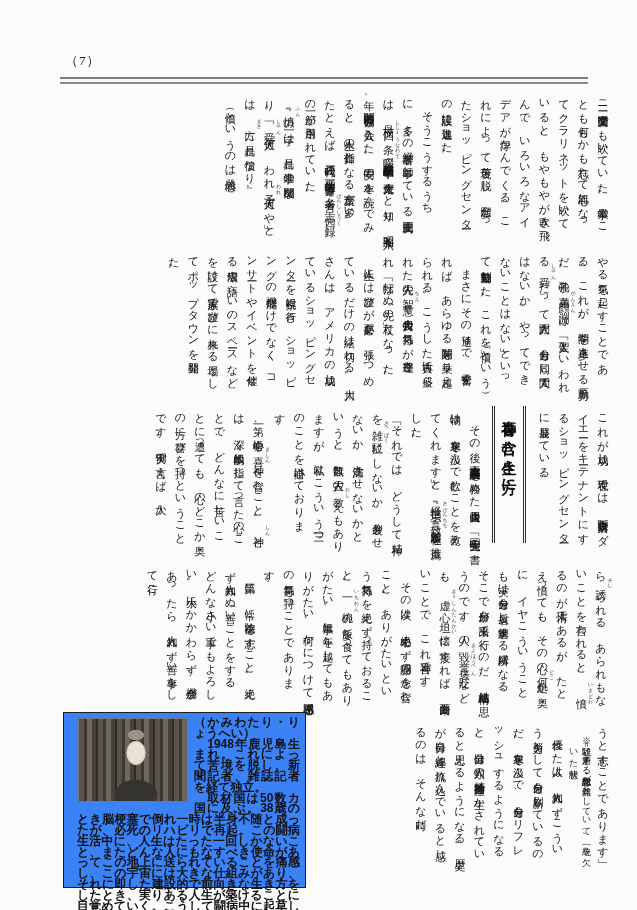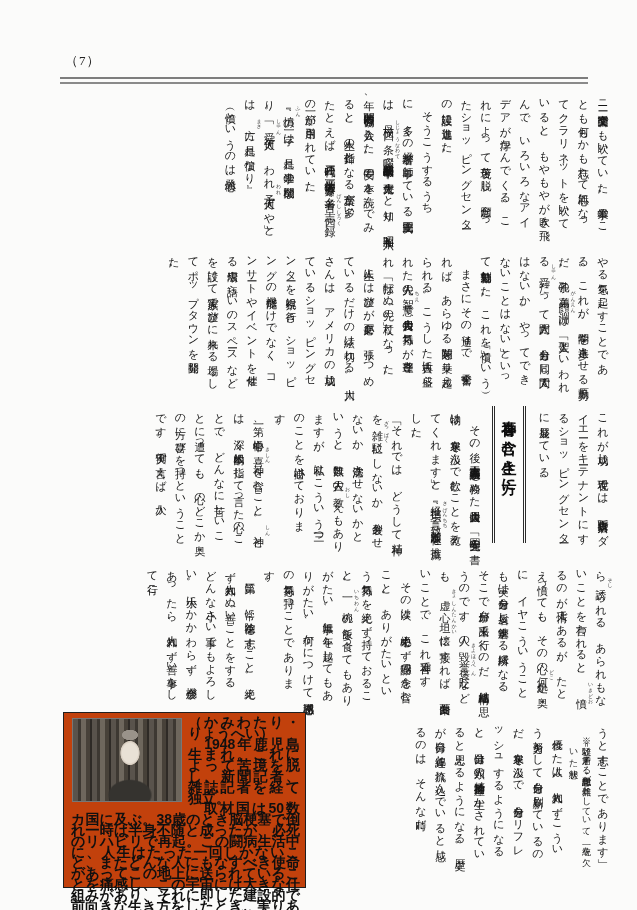--- a/index.html
+++ b/index.html
@@ -25,23 +25,23 @@
 
   .heading{display:block;margin:0 8px;padding:3px 5px 0 5px;height:137px;box-sizing:border-box;
            font-family:"Liberation Sans","DejaVu Sans",sans-serif;font-weight:bold;
            font-size:15px;line-height:18px;letter-spacing:1px;color:#0d0d0d;
            border-left:3px double #2b2b2b;border-right:3px double #2b2b2b;}
 
   .note{display:block;font-size:9px;line-height:13px;letter-spacing:0;
         padding-inline-start:22px;text-indent:-11px;color:#1c1c1c;}
 
   .profile{position:absolute;left:63px;top:712px;width:243px;height:176px;box-sizing:border-box;
-           border:1px solid #1f1f1f;background:#c2410c;padding:4px 5px 3px 7px;
+           border:1px solid #1f1f1f;background:#3b82f6;padding:4px 5px 3px 13px;
            font-family:"Liberation Sans","DejaVu Sans",sans-serif;font-weight:bold;
-           font-size:14px;line-height:10.8px;color:#101010;}
+           font-size:12px;line-height:10.8px;color:#101010;}
   .profile p{margin:0;text-align:justify;}
   .photo{float:left;width:110px;height:84px;margin:1px 6px 2px 1px;
          background:
            radial-gradient(ellipse 14px 9px at 57px 16px, #9a938a 0 55%, rgba(0,0,0,0) 60%),
            radial-gradient(ellipse 16px 20px at 57px 34px, #e9e1d6 0 48%, #d7ccbf 58%, rgba(0,0,0,0) 62%),
            radial-gradient(ellipse 34px 24px at 57px 76px, #35332f 0 60%, rgba(0,0,0,0) 66%),
            repeating-linear-gradient(90deg, #59534c 0 5px, #3d3832 5px 8px, #6e675d 8px 13px, #474139 13px 17px, #2e2a26 17px 19px),
            #4a453f;
          border:1px solid #777;box-sizing:border-box;}
 </style>

